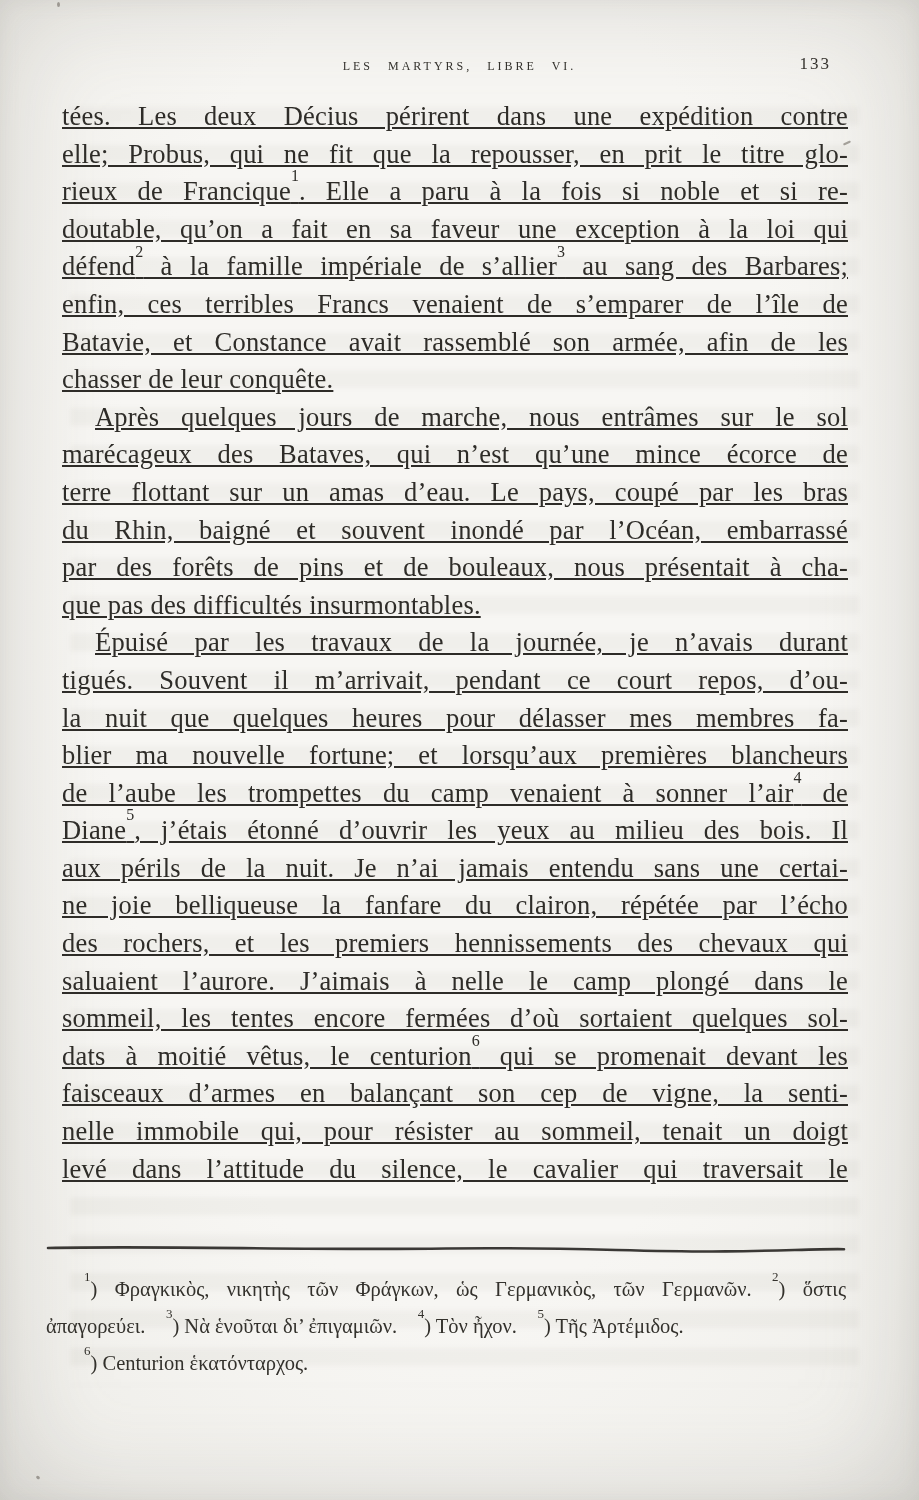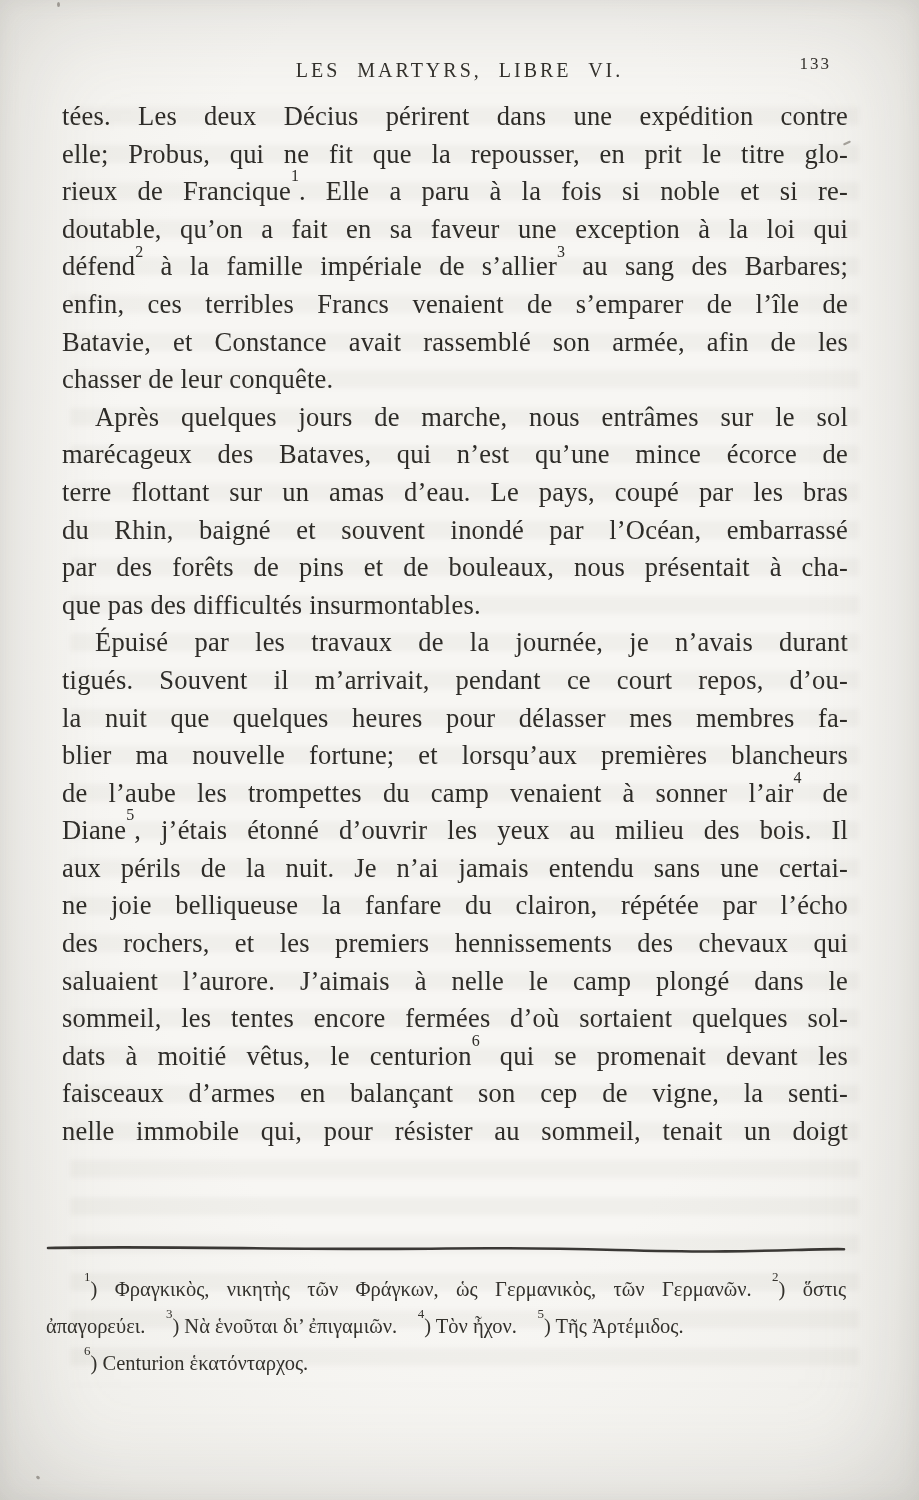--- a/index.html
+++ b/index.html
@@ -31,33 +31,33 @@
     pointer-events:none;
   }
   .speck{position:absolute;background:rgba(70,64,56,.45);border-radius:50%;pointer-events:none;}
   .speck.s1{left:843px;top:142px;width:8px;height:2px;transform:rotate(-25deg);border-radius:2px;}
   .speck.s2{left:36px;top:1476px;width:4px;height:3px;transform:rotate(40deg);}
   .speck.s3{left:57px;top:2px;width:3px;height:5px;}
 
   .header{position:absolute;top:59px;left:62px;right:62px;height:34px;}
   .running-title{
     position:absolute;left:0;right:0;text-align:center;
-    font-size:20px;letter-spacing:3px;word-spacing:9px;color:#33312c;
+    font-size:12px;letter-spacing:3px;word-spacing:9px;color:#33312c;
   }
   .page-number{
     position:absolute;right:26px;top:-5px;
     font-size:17px;letter-spacing:2px;color:#33312c;
   }
 
   .body-text{
     position:absolute;top:98px;left:62px;width:786px;
     font-size:26.5px;line-height:37.6px;
     letter-spacing:.2px;
   }
-  .line{text-align:justify;text-align-last:justify;}
+  .line{text-align:justify;text-align-last:justify;text-decoration:underline;}
   .line.no-just{text-align-last:left;}
   .para.indent .line:first-child{text-indent:33px;}
   .body-text sup{
     font-size:16px;line-height:0;position:relative;top:-9px;
     letter-spacing:0;
   }
 
   .separator{position:absolute;left:46px;top:1243px;width:800px;height:12px;}
 
   .footnotes{
@@ -111,20 +111,21 @@
         <div class="line"><span>de l’aube les trompettes du camp venaient à sonner l’air</span><sup>4</sup><span> de</span></div>
         <div class="line"><span>Diane</span><sup>5</sup><span>, j’étais étonné d’ouvrir les yeux au milieu des bois. Il</span></div>
         <div class="line"><span>aux périls de la nuit. Je n’ai jamais entendu sans une certai-</span></div>
         <div class="line"><span>ne joie belliqueuse la fanfare du clairon, répétée par l’écho</span></div>
         <div class="line"><span>des rochers, et les premiers hennissements des chevaux qui</span></div>
         <div class="line"><span>saluaient l’aurore. J’aimais à nelle le camp plongé dans le</span></div>
         <div class="line"><span>sommeil, les tentes encore fermées d’où sortaient quelques sol-</span></div>
         <div class="line"><span>dats à moitié vêtus, le centurion</span><sup>6</sup><span> qui se promenait devant les</span></div>
         <div class="line"><span>faisceaux d’armes en balançant son cep de vigne, la senti-</span></div>
         <div class="line"><span>nelle immobile qui, pour résister au sommeil, tenait un doigt</span></div>
+        <div class="line"><span>levé dans l’attitude du silence, le cavalier qui traversait le</span></div>
       </div>
     </div>
 
   <svg class="separator" viewBox="0 0 800 12" preserveAspectRatio="none">
     <path d="M2,5 C120,2.5 260,7.5 400,5.5 C530,3.8 590,9.2 680,8.4 C735,7.8 778,5.6 798,6.2" fill="none" stroke="#2a2825" stroke-width="2.6" stroke-linecap="round" opacity="0.92"></path>
   </svg>
 
   <div class="footnotes">
       <div class="fline indent just"><sup>1</sup><span>) Φραγκικὸς, νικητὴς τῶν Φράγκων, ὡς Γερμανικὸς, τῶν Γερμανῶν.  </span><sup>2</sup><span>) ὅστις</span></div>
       <div class="fline"><span>ἀπαγορεύει.  </span><sup>3</sup><span>) Νὰ ἑνοῦται δι’ ἐπιγαμιῶν.  </span><sup>4</sup><span>) Τὸν ἦχον.  </span><sup>5</sup><span>) Τῆς Ἀρτέμιδος.</span></div>

